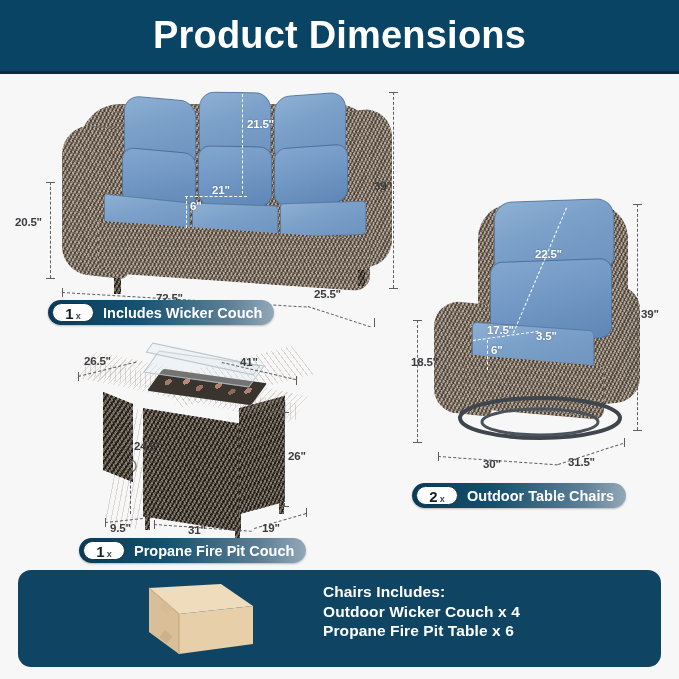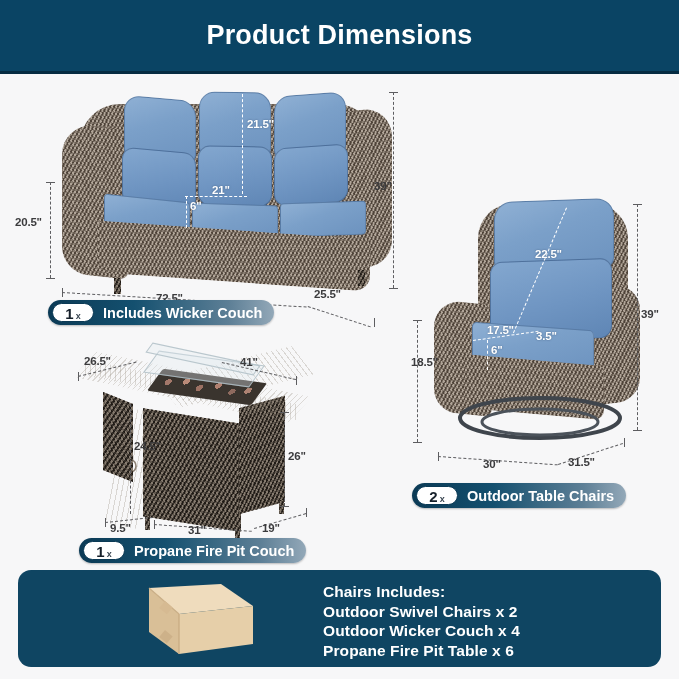--- a/index.html
+++ b/index.html
@@ -12,21 +12,21 @@
   #page { position: relative; width: 679px; height: 679px; background: #f7f7f8; }
 
   
   .header {
     position: absolute; left: 0; top: 0; width: 679px; height: 74px;
     background: #0a4464;
     border-bottom: 3px solid #062c42;
     display: flex; align-items: center; justify-content: center;
   }
   .header-title {
-    color: #ffffff; font-size: 27px; font-weight: 700; letter-spacing: .2px;
+    color: #ffffff; font-size: 38px; font-weight: 700; letter-spacing: .2px;
   }
 
   
   .dim {
     position: absolute; font-size: 11.5px; font-weight: 700;
     color: #3b3b3d; white-space: nowrap; letter-spacing: -.2px;
   }
   .dim.light { color: #ffffff; text-shadow: 0 0 2px rgba(40,60,90,.55); }
 
   
@@ -322,19 +322,18 @@
 
         <line x1="76" y1="30" x2="76" y2="70" stroke="#c9ad84" stroke-width="1.4"></line>
         <line x1="46" y1="4" x2="76" y2="30" stroke="#cdb189" stroke-width="1.2"></line>
         <rect x="62" y="17" width="10" height="9" fill="#d6ba92" transform="rotate(40 62 17)"></rect>
         <rect x="62" y="46" width="10" height="9" fill="#cdb189" transform="rotate(40 62 46)"></rect>
       </svg>
     </div>
 
     <div class="pkg-text">
       <div>Chairs Includes:</div>
-      <div>Outdoor Swivel Chairs x 2</div>
       <div>Outdoor Wicker Couch x 4</div>
       <div>Propane Fire Pit Table x 6</div>
     </div>
   </div>
 
 </div>
 
 </body></html>

